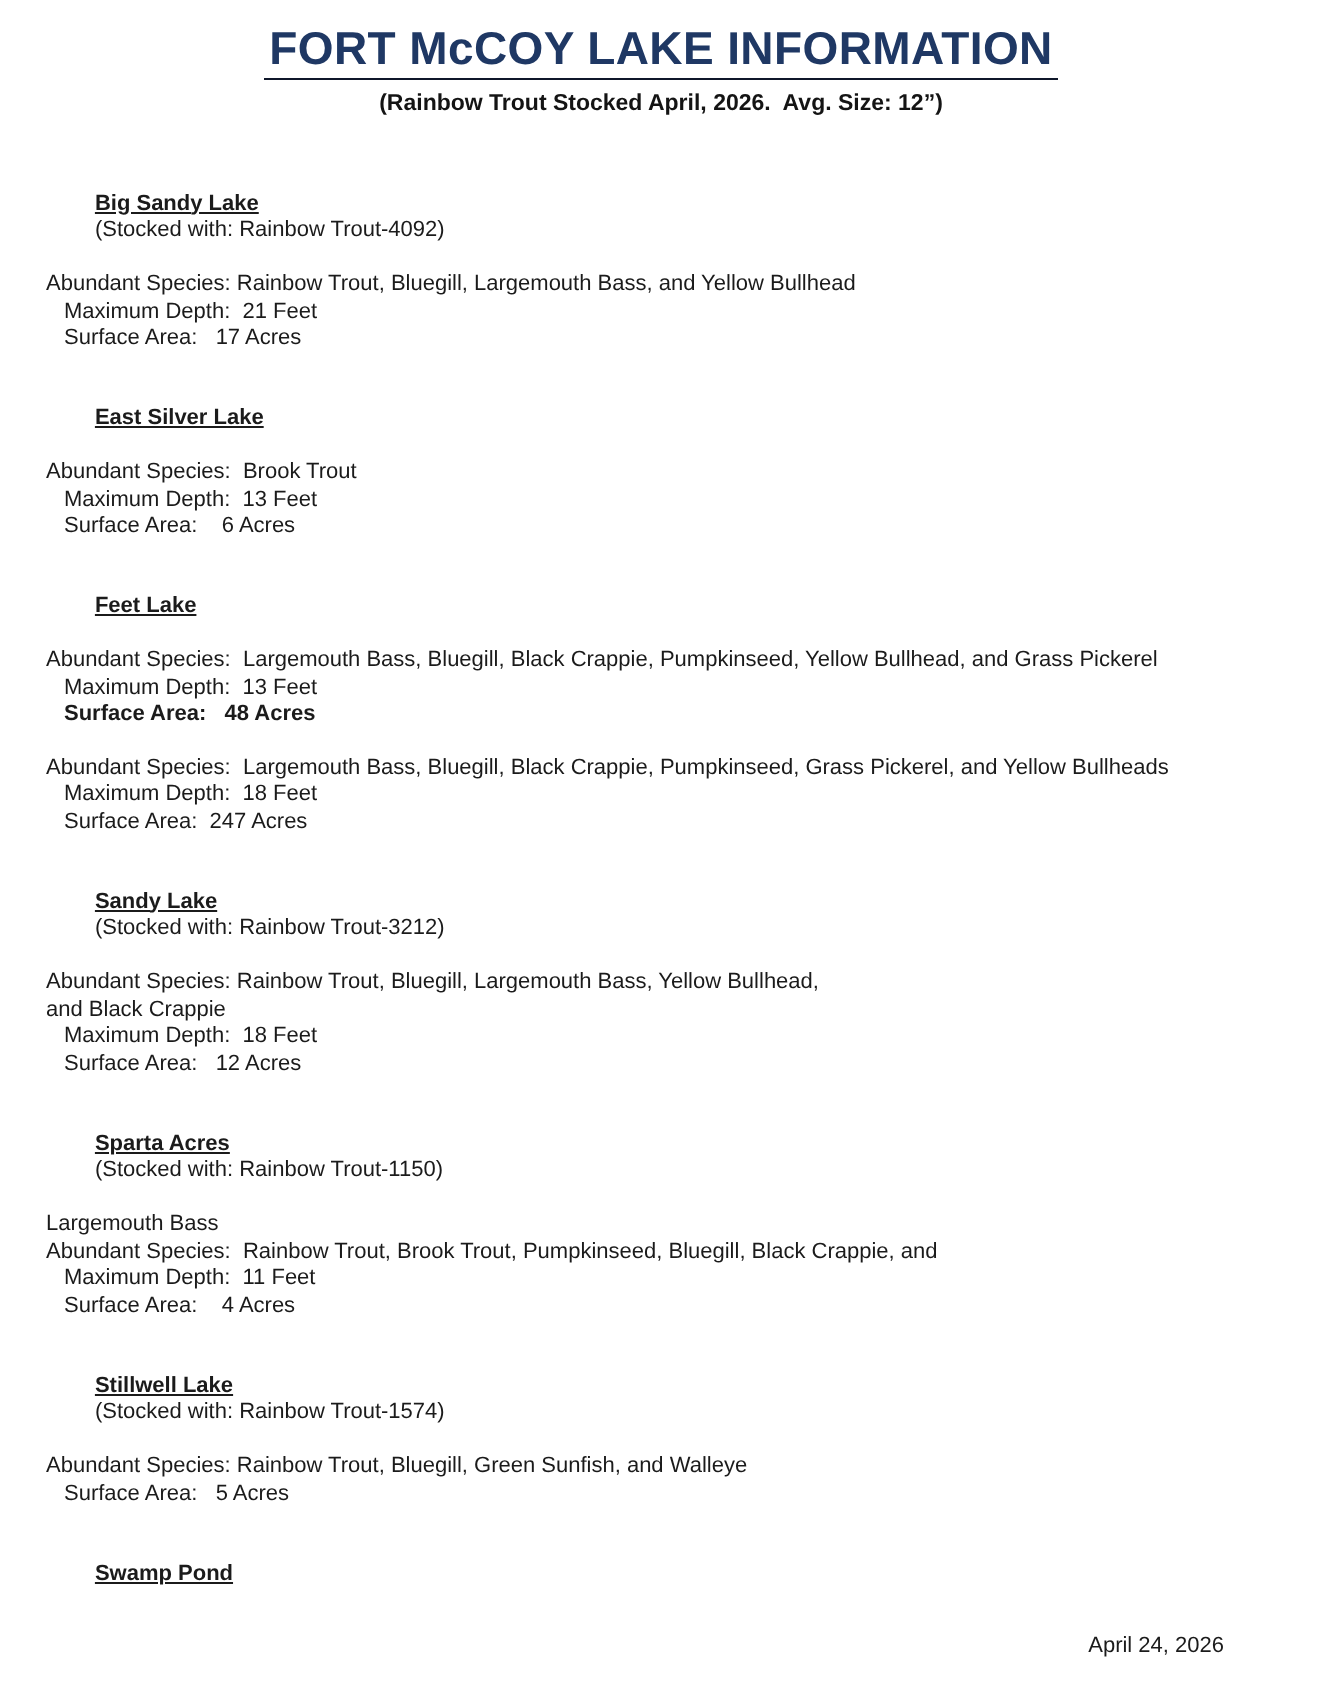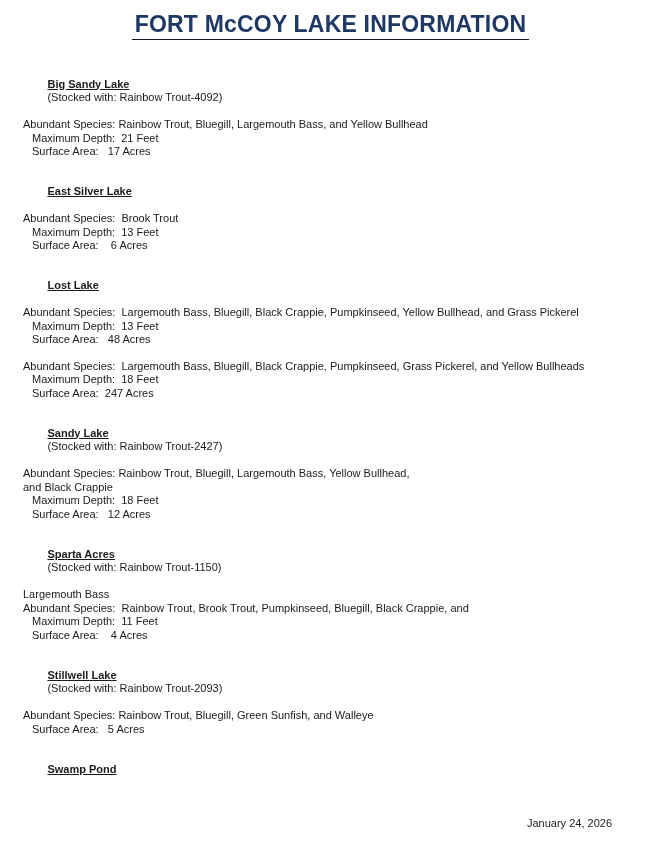--- a/index.html
+++ b/index.html
@@ -41,37 +41,38 @@
     font-size: 11px;
     line-height: 13.5px;
     white-space: pre-wrap;
   }
   .lake-name {
     font-weight: bold;
     text-decoration: underline;
     text-align: center;
   }
   .indent { padding-left: 9px; }
-  .bold { font-weight: normal; }
+  .bold { font-weight: bold; }
 
   .footer {
     position: absolute;
     right: 49px;
     bottom: 16px;
     font-size: 11px;
     color: #1b1b1b;
   }
 </style>
 </head>
 <body>
 
 <div class="page">
 
   <div class="title-wrap">
     <h1 class="title">FORT McCOY LAKE INFORMATION</h1>
+    <div class="subtitle">(Rainbow Trout Stocked April, 2026.  Avg. Size: 12”)</div>
   </div>
 
   <div class="lake-list">
 
     <section class="lake">
       <div class="heading">
         <span class="lake-name">Big Sandy Lake</span>
         <span class="stocked">(Stocked with: Rainbow Trout-4092)</span>
       </div>
       <div class="line">Abundant Species: Rainbow Trout, Bluegill, Largemouth Bass, and Yellow Bullhead</div>
@@ -83,37 +84,37 @@
       <div class="heading">
         <span class="lake-name">East Silver Lake</span>
       </div>
       <div class="line">Abundant Species:  Brook Trout</div>
       <div class="line indent">Maximum Depth:  13 Feet</div>
       <div class="line indent">Surface Area:    6 Acres</div>
     </section>
 
     <section class="lake">
       <div class="heading">
-        <span class="lake-name">Lost Lake</span>
+        <span class="lake-name">Feet Lake</span>
       </div>
       <div class="line">Abundant Species:  Largemouth Bass, Bluegill, Black Crappie, Pumpkinseed, Yellow Bullhead, and Grass Pickerel</div>
       <div class="line indent">Maximum Depth:  13 Feet</div>
       <div class="line indent bold">Surface Area:   48 Acres</div>
     </section>
 
     <section class="lake">
       <div class="line">Abundant Species:  Largemouth Bass, Bluegill, Black Crappie, Pumpkinseed, Grass Pickerel, and Yellow Bullheads</div>
       <div class="line indent">Maximum Depth:  18 Feet</div>
       <div class="line indent">Surface Area:  247 Acres</div>
     </section>
 
     <section class="lake">
       <div class="heading">
         <span class="lake-name">Sandy Lake</span>
-        <span class="stocked">(Stocked with: Rainbow Trout-2427)</span>
+        <span class="stocked">(Stocked with: Rainbow Trout-3212)</span>
       </div>
       <div class="line">Abundant Species: Rainbow Trout, Bluegill, Largemouth Bass, Yellow Bullhead,</div>
       <div class="line">and Black Crappie</div>
       <div class="line indent">Maximum Depth:  18 Feet</div>
       <div class="line indent">Surface Area:   12 Acres</div>
     </section>
 
     <section class="lake">
       <div class="heading">
         <span class="lake-name">Sparta Acres</span>
@@ -121,30 +122,30 @@
       </div>
       <div class="line">Largemouth Bass</div>
       <div class="line">Abundant Species:  Rainbow Trout, Brook Trout, Pumpkinseed, Bluegill, Black Crappie, and</div>
       <div class="line indent">Maximum Depth:  11 Feet</div>
       <div class="line indent">Surface Area:    4 Acres</div>
     </section>
 
     <section class="lake">
       <div class="heading">
         <span class="lake-name">Stillwell Lake</span>
-        <span class="stocked">(Stocked with: Rainbow Trout-2093)</span>
+        <span class="stocked">(Stocked with: Rainbow Trout-1574)</span>
       </div>
       <div class="line">Abundant Species: Rainbow Trout, Bluegill, Green Sunfish, and Walleye</div>
       <div class="line indent">Surface Area:   5 Acres</div>
     </section>
 
     <section class="lake">
       <div class="heading">
         <span class="lake-name">Swamp Pond</span>
         
       </div>
 
     </section>
 
   </div>
 </div>
 
-<div class="footer">January 24, 2026</div>
+<div class="footer">April 24, 2026</div>
 
 </body></html>

